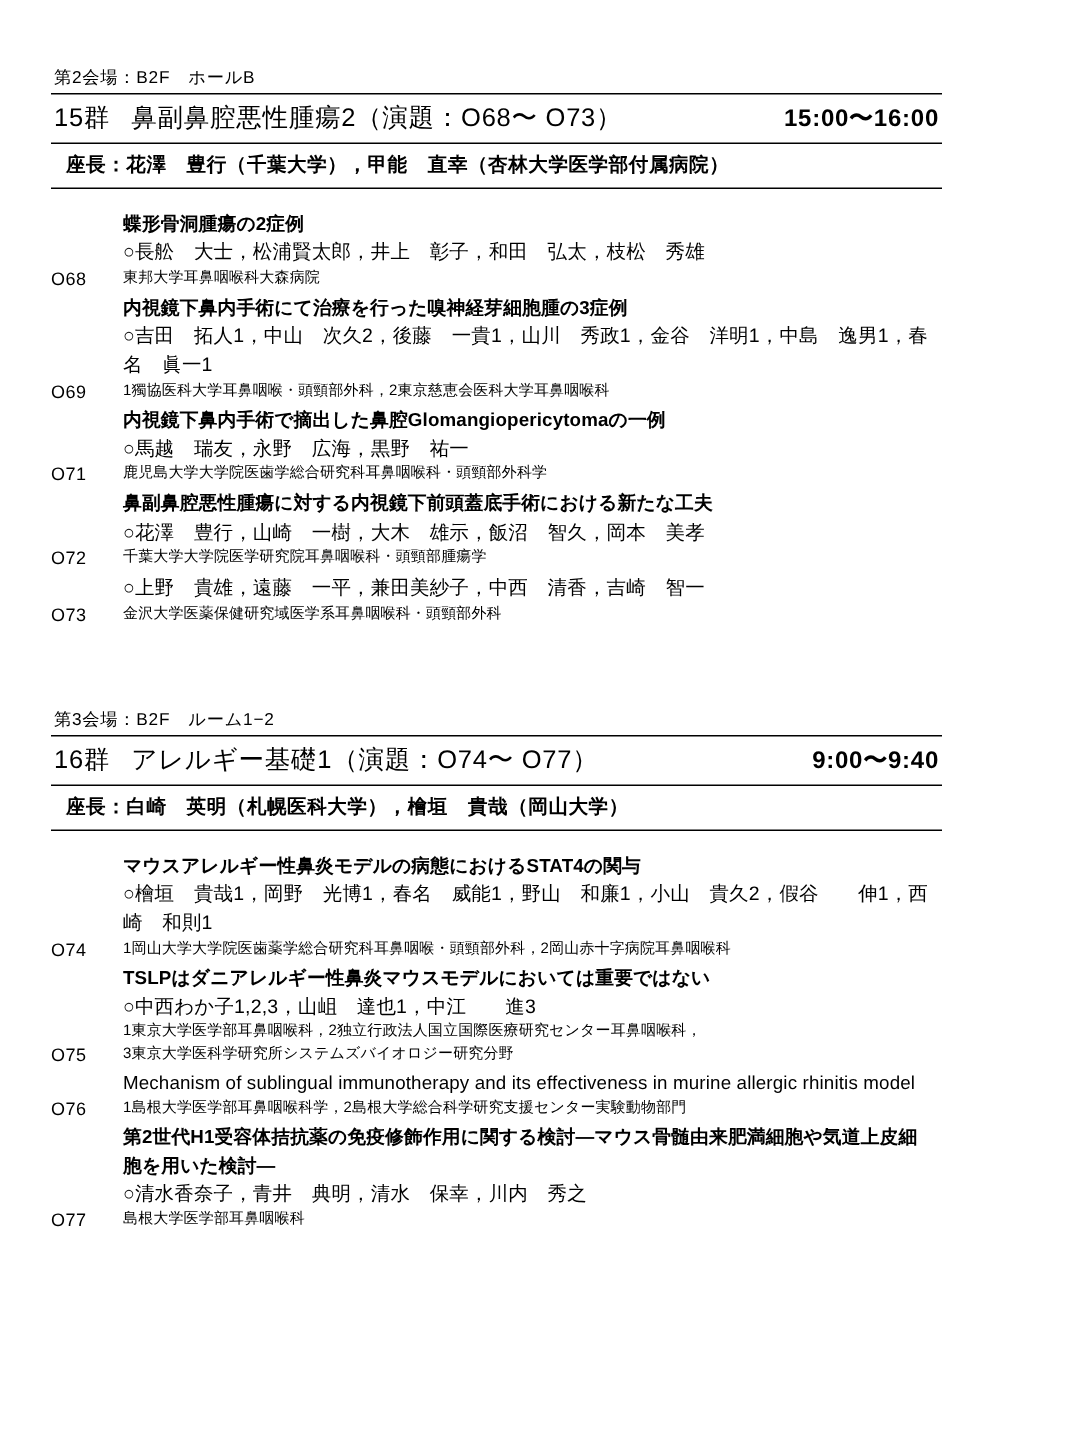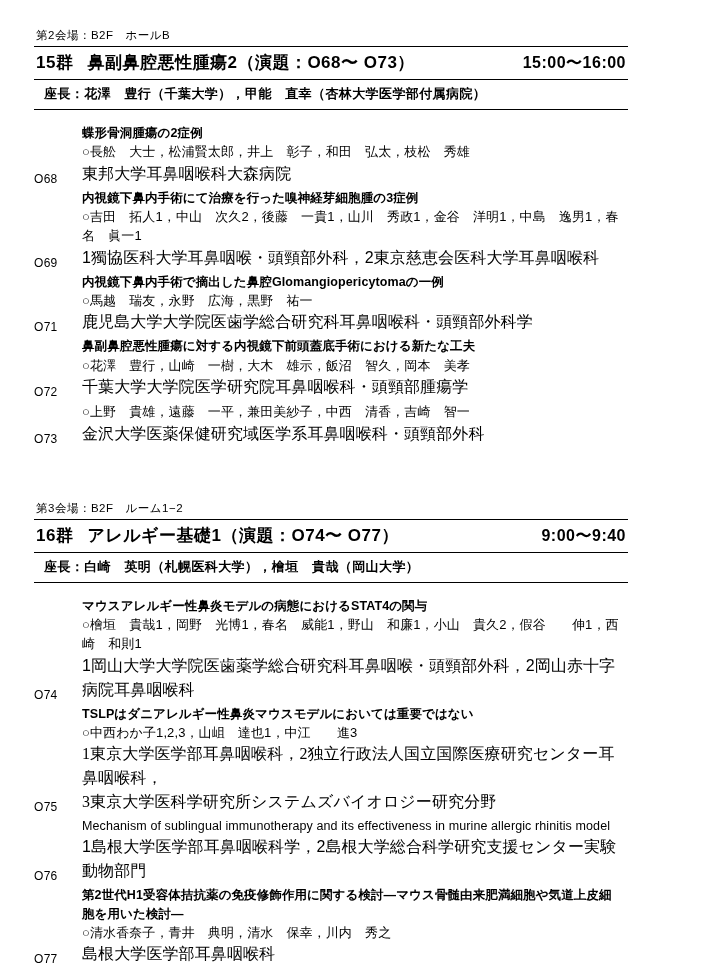--- a/index.html
+++ b/index.html
@@ -12,42 +12,42 @@
     height: 966px;
     font-family: "Liberation Sans", "DejaVu Sans", sans-serif;
     color: #000000;
     position: relative;
     overflow: hidden;
   }
   .page {
     box-sizing: border-box;
     width: 654px;
     height: 966px;
-    padding: 28px 26px 10px 34px;
+    padding: 44px 26px 10px 34px;
   }
 
   
   .session { margin-bottom: 6px; }
   .venue-line {
     font-size: 11.5px;
     letter-spacing: 0.5px;
     margin-bottom: 3px;
     padding-left: 2px;
   }
   .title-row {
     display: flex;
     align-items: baseline;
     justify-content: space-between;
     border-top: 1.2px solid #000;
     border-bottom: 1.2px solid #000;
     padding: 4px 2px 5px 2px;
   }
   .title-left {
     font-size: 17px;
-    font-weight: bold;
+    font-weight: normal;
     letter-spacing: 0.5px;
   }
   .title-left .grp { margin-right: 14px; }
   .title-time {
     font-size: 16px;
     font-weight: bold;
     letter-spacing: 0.5px;
   }
   .chair-row {
     border-bottom: 1.2px solid #000;
@@ -80,21 +80,21 @@
     font-weight: bold;
     line-height: 1.45;
     letter-spacing: 0.1px;
   }
   .entry-authors {
     font-size: 13px;
     line-height: 1.5;
     letter-spacing: 0.1px;
   }
   .entry-affil {
-    font-size: 16px;
+    font-size: 10px;
     line-height: 1.5;
     letter-spacing: 0.1px;
   }
 
   .spacer { height: 52px; }
 </style>
 </head>
 <body>
 
 <div class="page">
@@ -172,21 +172,21 @@
         <div class="entry-title">マウスアレルギー性鼻炎モデルの病態におけるSTAT4の関与</div>
         <div class="entry-authors">○檜垣　貴哉1，岡野　光博1，春名　威能1，野山　和廉1，小山　貴久2，假谷　　伸1，西崎　和則1</div>
         <div class="entry-affil">1岡山大学大学院医歯薬学総合研究科耳鼻咽喉・頭頸部外科，2岡山赤十字病院耳鼻咽喉科</div>
       </div>
     </div>
     <div class="entry">
       <div class="entry-id">O75</div>
       <div class="entry-body">
         <div class="entry-title">TSLPはダニアレルギー性鼻炎マウスモデルにおいては重要ではない</div>
         <div class="entry-authors">○中西わか子1,2,3，山岨　達也1，中江　　進3</div>
-        <div class="entry-affil" style="white-space: pre-line; font-family: Liberation Serif, serif;">1東京大学医学部耳鼻咽喉科，2独立行政法人国立国際医療研究センター耳鼻咽喉科，
+        <div class="entry-affil" style="white-space: pre-line;">1東京大学医学部耳鼻咽喉科，2独立行政法人国立国際医療研究センター耳鼻咽喉科，
 3東京大学医科学研究所システムズバイオロジー研究分野</div>
       </div>
     </div>
     <div class="entry">
       <div class="entry-id">O76</div>
       <div class="entry-body">
         <div class="entry-title" style="font-weight: normal;">Mechanism of sublingual immunotherapy and its effectiveness in murine allergic rhinitis model</div>
         <div class="entry-affil">1島根大学医学部耳鼻咽喉科学，2島根大学総合科学研究支援センター実験動物部門</div>
       </div>
     </div>

